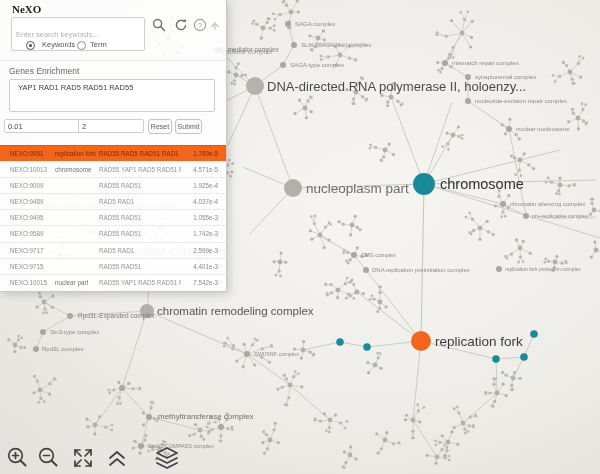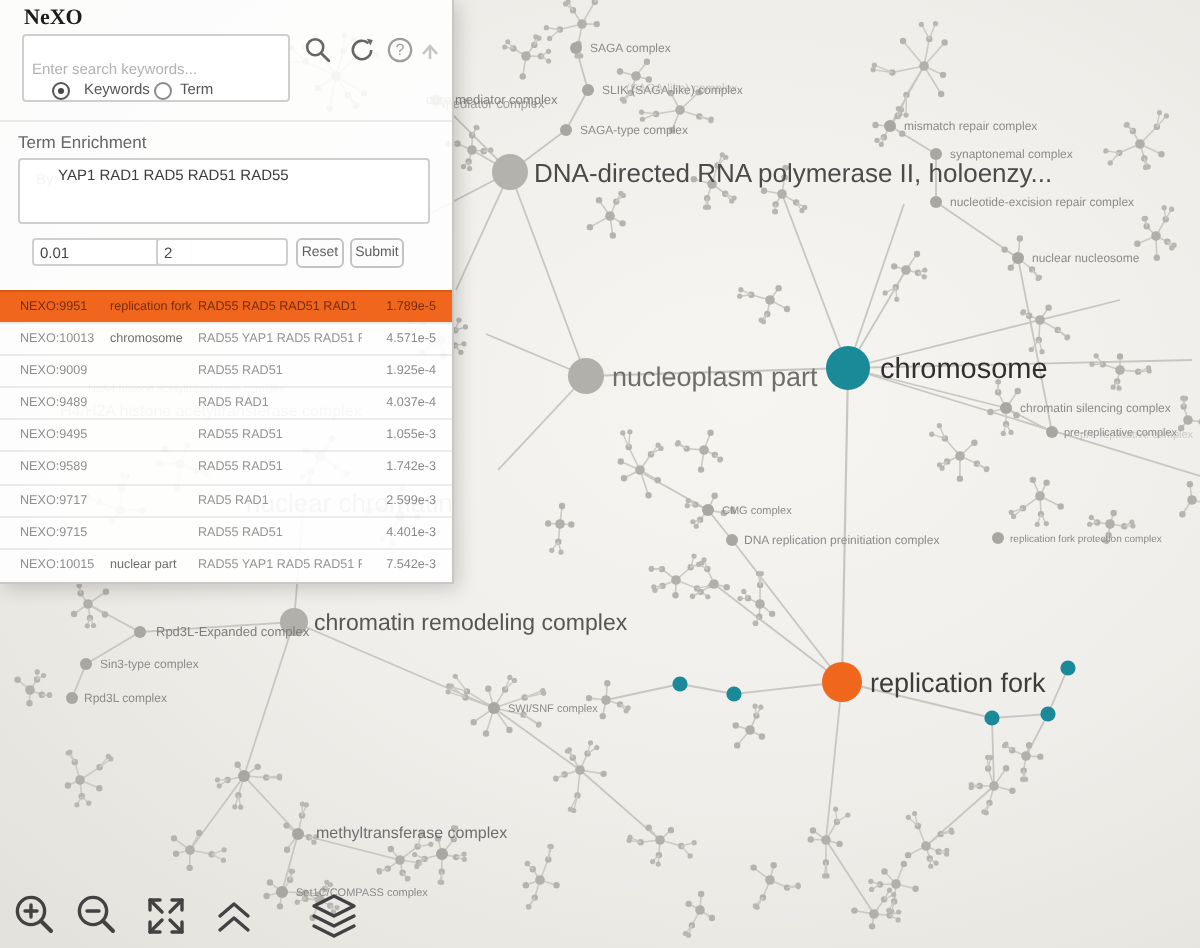--- a/index.html
+++ b/index.html
@@ -21,21 +21,21 @@
   .p-icon{position:absolute;top:18px;width:14px;height:14px;cursor:pointer;}
   .by-label{position:absolute;left:18px;top:40px;font-size:7.5px;color:#777;margin-top:45px;}
   .radio{position:absolute;width:7px;height:7px;border:1px solid #8a8a8a;border-radius:50%;background:#fff;}
   .radio.sel{border-color:#555;}
   .radio.sel::after{content:'';display:block;width:3px;height:3px;margin:2px;background:#474747;border-radius:50%;}
   .rlabel{position:absolute;top:40px;font-size:7.5px;color:#555;}
   .divider{position:absolute;left:0;top:60px;width:100%;border-top:1px solid rgba(0,0,0,.07);}
   .te-head{position:absolute;left:9px;top:66px;font-size:8.5px;color:#666;}
   .genes-ta{position:absolute;left:9px;top:79px;width:206px;height:33px;box-sizing:border-box;resize:none;
     border:1px solid #cfcfcf;border-radius:2px;background:rgba(255,255,255,.93);font-size:7.5px;color:#3d3d3d;
-    padding:3px 19px;font-family:"Liberation Sans",sans-serif;overflow:hidden;}
+    padding:3px 8px;font-family:"Liberation Sans",sans-serif;overflow:hidden;}
   .num{position:absolute;top:119px;height:14px;box-sizing:border-box;border:1px solid #cfcfcf;border-radius:2px;
     padding:0 3px;background:rgba(255,255,255,.95);font-size:7.5px;color:#444;font-family:"Liberation Sans",sans-serif;}
   .btn{position:absolute;top:119px;height:15px;box-sizing:border-box;font-size:7px;color:#5f5f5f;
     background:rgba(252,252,252,.95);border:1px solid #c4c4c4;border-radius:3px;line-height:13px;text-align:center;
     font-family:"Liberation Sans",sans-serif;padding:0;cursor:pointer;}
   .rtable{position:absolute;left:0;top:145px;width:100%;}
   .trow{position:relative;height:16.1px;background:rgba(255,255,255,.38);
     border-top:1px solid rgba(110,110,110,.13);box-sizing:border-box;cursor:pointer;}
   .trow:first-child{border-top:none;}
   .trow span{position:absolute;top:0;line-height:16px;font-size:6.3px;white-space:nowrap;overflow:hidden;}
@@ -1399,25 +1399,25 @@
       <line x1="7" y1="5.5" x2="7" y2="11.5" stroke="#c6c6c6" stroke-width="1.3"></line>
     </svg>
 
     <div class="by-label">By:</div>
     <span class="radio sel" style="left:26px;top:41px"></span>
     <span class="rlabel" style="left:42px">Keywords</span>
     <span class="radio" style="left:77px;top:41px"></span>
     <span class="rlabel" style="left:90px">Term</span>
 
     <div class="divider"></div>
-    <div class="te-head">Term Enrichment</div>
+    <div class="te-head">Genes Enrichment</div>
 
     <textarea class="genes-ta" style="">YAP1 RAD1 RAD5 RAD51 RAD55</textarea>
 
-    <input class="num" style="left: 16px; width: 80px;" value="0.01">
+    <input class="num" style="left: 4px; width: 80px;" value="0.01">
     <input class="num" style="left: 78px; width: 66px;" value="2">
     <button class="btn" style="left:148px;width:24px">Reset</button>
     <button class="btn" style="left:175px;width:27px">Submit</button>
 
     <div class="rtable">
         <div class="trow sel">
           <span class="c-id">NEXO:9951</span>
           <span class="c-term">replication fork</span>
           <span class="c-genes">RAD55 RAD5 RAD51 RAD1</span>
           <span class="c-pval">1.789e-5</span>

